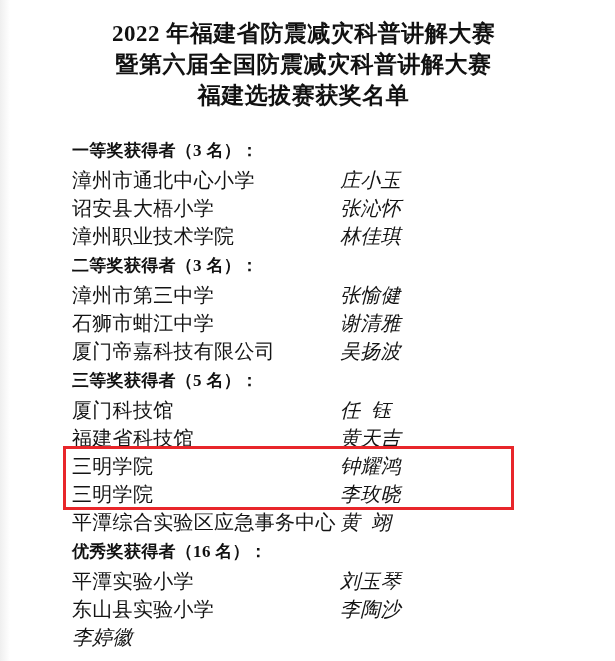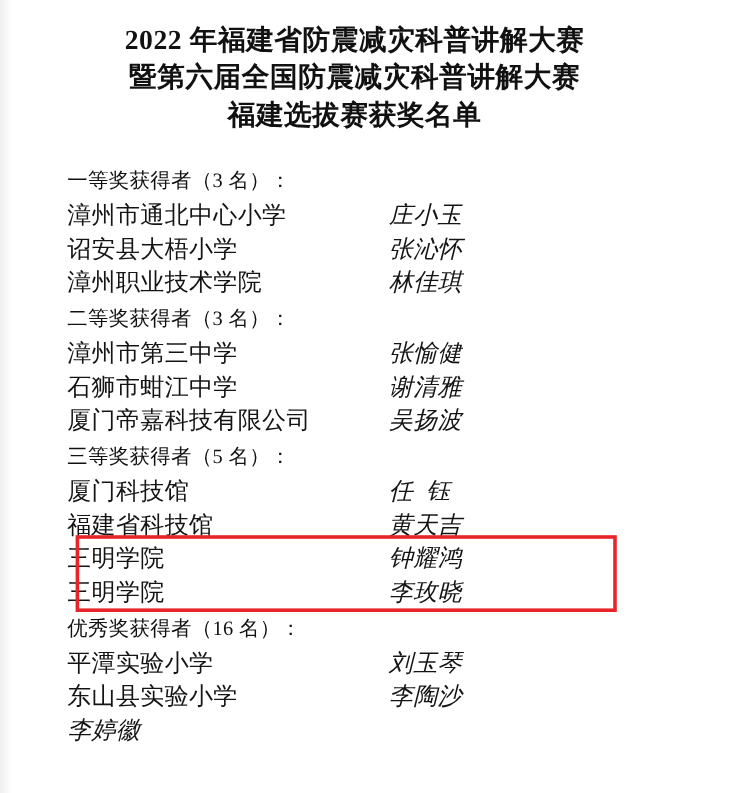--- a/index.html
+++ b/index.html
@@ -13,21 +13,21 @@
     font-family: "Liberation Serif", "DejaVu Serif", serif;
     color: #1a1a1a;
     overflow: hidden;
     position: relative;
   }
   .page {
     position: relative;
     width: 615px;
     height: 661px;
     box-sizing: border-box;
-    padding: 18px 52px 0 28px;
+    padding: 18px 52px 0 44px;
   }
   .title-block {
     text-align: center;
     margin: 0 auto;
     width: 440px;
   }
   .title-line {
     font-size: 23px;
     font-weight: bold;
     letter-spacing: 0.5px;
@@ -35,21 +35,21 @@
     color: #111;
     white-space: nowrap;
   }
   .body-block {
     margin-top: 30px;
     padding-left: 28px;
     padding-right: 12px;
   }
   .section-heading {
     font-size: 17px;
-    font-weight: normal;
+    font-weight: bold;
     line-height: 20px;
     margin-top: 6px;
     margin-bottom: 5px;
     letter-spacing: 0.3px;
     color: #111;
   }
   .entry-row {
     display: flex;
     align-items: baseline;
     font-size: 20px;
@@ -139,20 +139,24 @@
       <span class="entry-name">黄天吉</span>
     </div>
     <div class="entry-row">
       <span class="entry-org">三明学院</span>
       <span class="entry-name">钟耀鸿</span>
     </div>
     <div class="entry-row">
       <span class="entry-org">三明学院</span>
       <span class="entry-name">李玫晓</span>
     </div>
+    <div class="entry-row">
+      <span class="entry-org">平潭综合实验区应急事务中心</span>
+      <span class="entry-name">黄  翊</span>
+    </div>
 
     <div class="section-heading">优秀奖获得者（16 名）：</div>
     <div class="entry-row">
       <span class="entry-org">平潭实验小学</span>
       <span class="entry-name">刘玉琴</span>
     </div>
     <div class="entry-row">
       <span class="entry-org">东山县实验小学</span>
       <span class="entry-name">李陶沙</span>
     </div>

